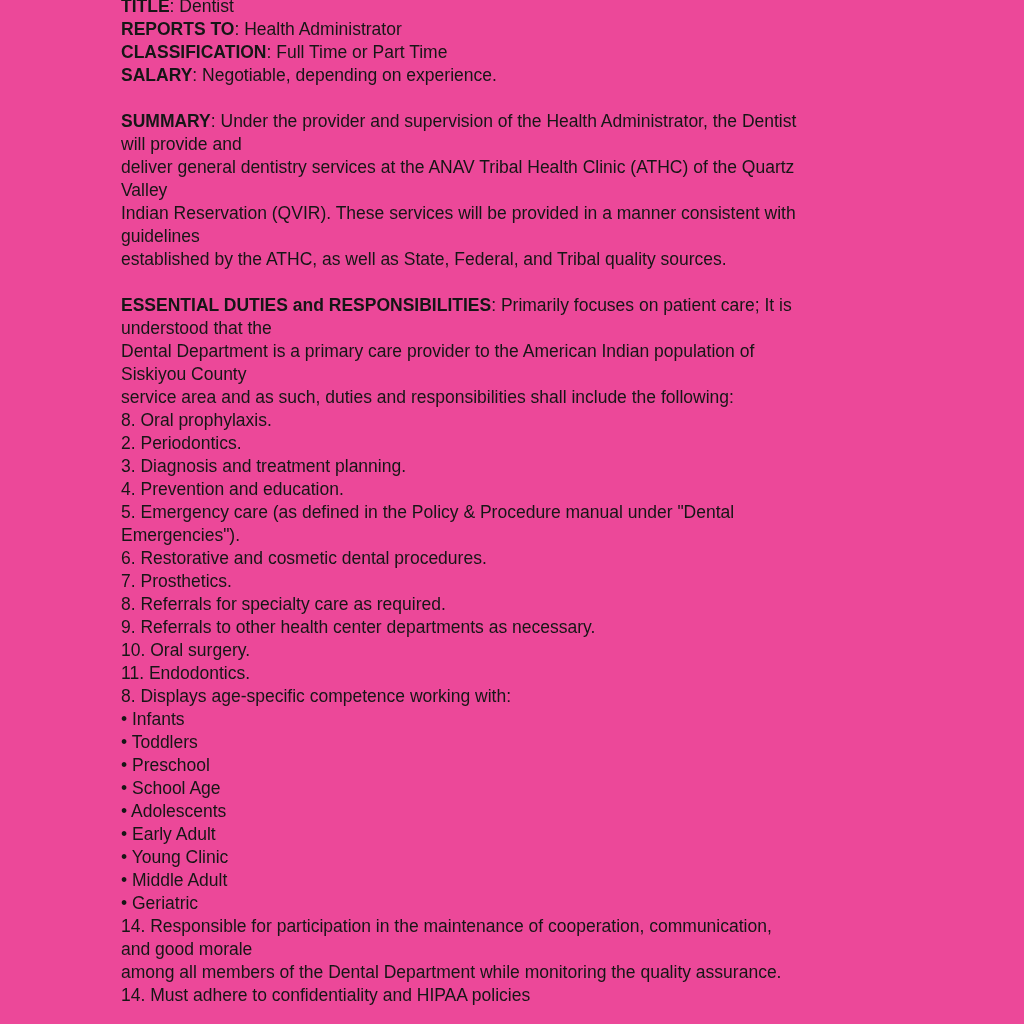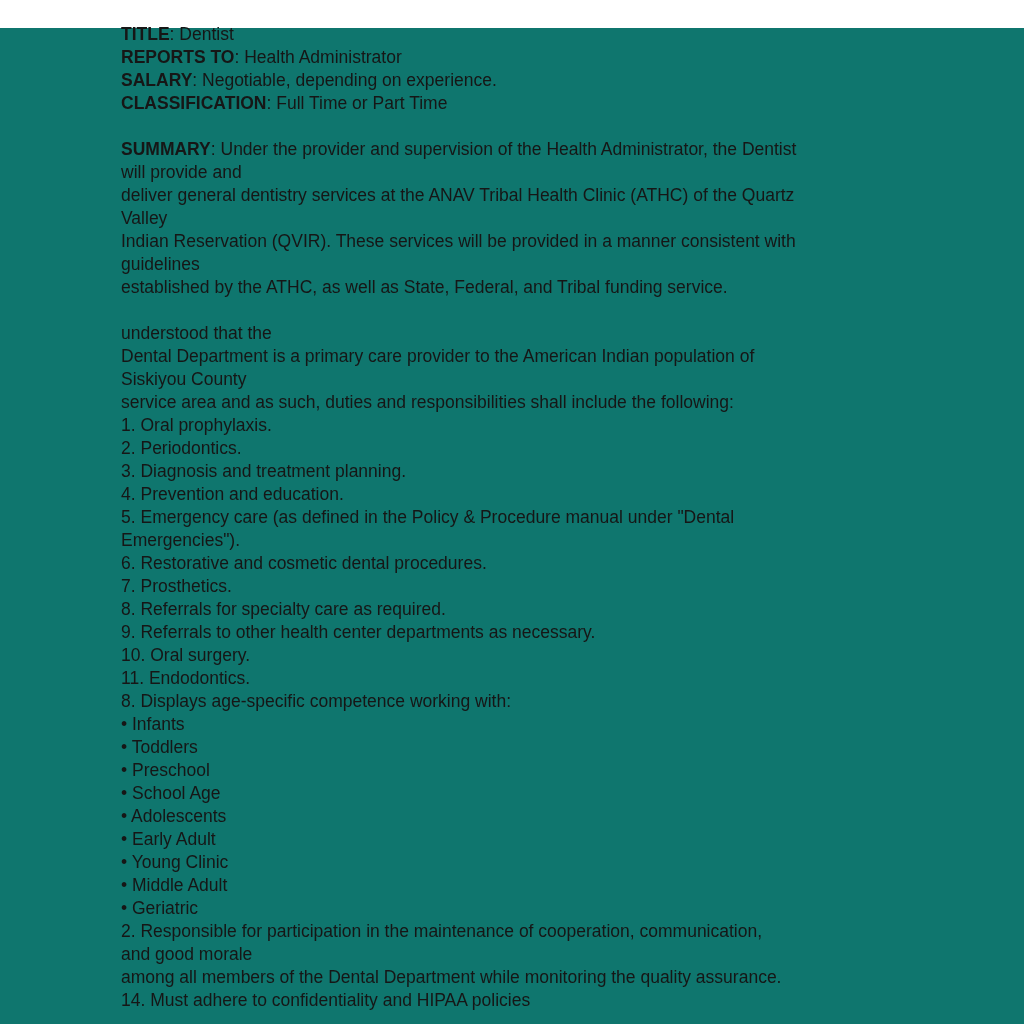--- a/index.html
+++ b/index.html
@@ -10,22 +10,21 @@
   body {
     width: 1024px;
     height: 1024px;
     overflow: hidden;
     position: relative;
     font-family: "Liberation Sans", sans-serif;
   }
   .page {
     position: absolute;
     inset: 0;
-    background: #0f766e;
-    margin-top: 28px;
+    background: #ec4899;
   }
   .doc {
     position: absolute;
     left: 121px;
     top: -5px;
     width: 860px;
     color: #161616;
     font-size: 17.5px;
     line-height: 23px;
     -webkit-font-smoothing: antialiased;
@@ -38,36 +37,37 @@
     font-weight: 700;
   }
 </style>
 </head>
 <body>
 
 <div class="page">
   <div class="doc">
       <div class="line"><span class="b">TITLE</span><span>: Dentist</span></div>
       <div class="line"><span class="b">REPORTS TO</span><span>: Health Administrator</span></div>
+      <div class="line"><span class="b">CLASSIFICATION</span><span>: Full Time or Part Time</span></div>
       <div class="line"><span class="b">SALARY</span><span>: Negotiable, depending on experience.</span></div>
-      <div class="line"><span class="b">CLASSIFICATION</span><span>: Full Time or Part Time</span></div>
       <div class="line">&nbsp;</div>
       <div class="line"><span class="b">SUMMARY</span><span>: Under the provider and supervision of the Health Administrator, the Dentist</span></div>
       <div class="line"><span>will provide and</span></div>
       <div class="line"><span>deliver general dentistry services at the ANAV Tribal Health Clinic (ATHC) of the Quartz</span></div>
       <div class="line"><span>Valley</span></div>
       <div class="line"><span>Indian Reservation (QVIR). These services will be provided in a manner consistent with</span></div>
       <div class="line"><span>guidelines</span></div>
-      <div class="line"><span>established by the ATHC, as well as State, Federal, and Tribal funding service.</span></div>
+      <div class="line"><span>established by the ATHC, as well as State, Federal, and Tribal quality sources.</span></div>
       <div class="line">&nbsp;</div>
+      <div class="line"><span class="b">ESSENTIAL DUTIES and RESPONSIBILITIES</span><span>: Primarily focuses on patient care; It is</span></div>
       <div class="line"><span>understood that the</span></div>
       <div class="line"><span>Dental Department is a primary care provider to the American Indian population of</span></div>
       <div class="line"><span>Siskiyou County</span></div>
       <div class="line"><span>service area and as such, duties and responsibilities shall include the following:</span></div>
-      <div class="line"><span>1. Oral prophylaxis.</span></div>
+      <div class="line"><span>8. Oral prophylaxis.</span></div>
       <div class="line"><span>2. Periodontics.</span></div>
       <div class="line"><span>3. Diagnosis and treatment planning.</span></div>
       <div class="line"><span>4. Prevention and education.</span></div>
       <div class="line"><span>5. Emergency care (as defined in the Policy &amp; Procedure manual under "Dental</span></div>
       <div class="line"><span>Emergencies").</span></div>
       <div class="line"><span>6. Restorative and cosmetic dental procedures.</span></div>
       <div class="line"><span>7. Prosthetics.</span></div>
       <div class="line"><span>8. Referrals for specialty care as required.</span></div>
       <div class="line"><span>9. Referrals to other health center departments as necessary.</span></div>
       <div class="line"><span>10. Oral surgery.</span></div>
@@ -75,18 +75,18 @@
       <div class="line"><span>8. Displays age-specific competence working with:</span></div>
       <div class="line"><span>• Infants</span></div>
       <div class="line"><span>• Toddlers</span></div>
       <div class="line"><span>• Preschool</span></div>
       <div class="line"><span>• School Age</span></div>
       <div class="line"><span>• Adolescents</span></div>
       <div class="line"><span>• Early Adult</span></div>
       <div class="line"><span>• Young Clinic</span></div>
       <div class="line"><span>• Middle Adult</span></div>
       <div class="line"><span>• Geriatric</span></div>
-      <div class="line"><span>2. Responsible for participation in the maintenance of cooperation, communication,</span></div>
+      <div class="line"><span>14. Responsible for participation in the maintenance of cooperation, communication,</span></div>
       <div class="line"><span>and good morale</span></div>
       <div class="line"><span>among all members of the Dental Department while monitoring the quality assurance.</span></div>
       <div class="line"><span>14. Must adhere to confidentiality and HIPAA policies</span></div>
     </div>
 </div>
 
 </body></html>

